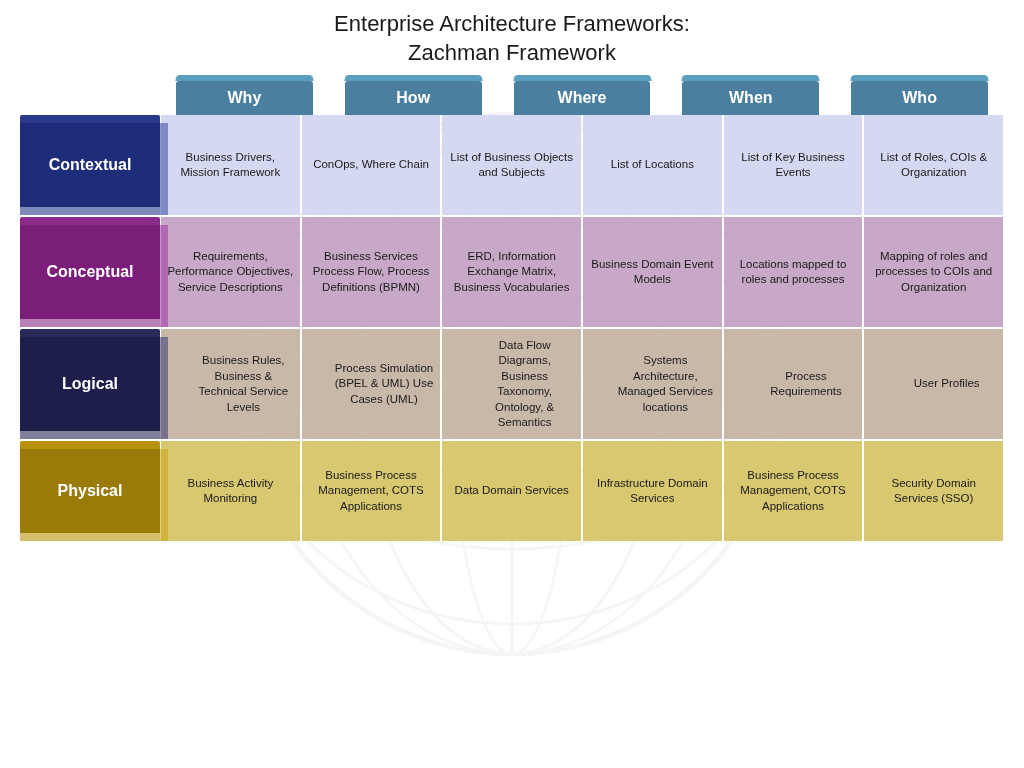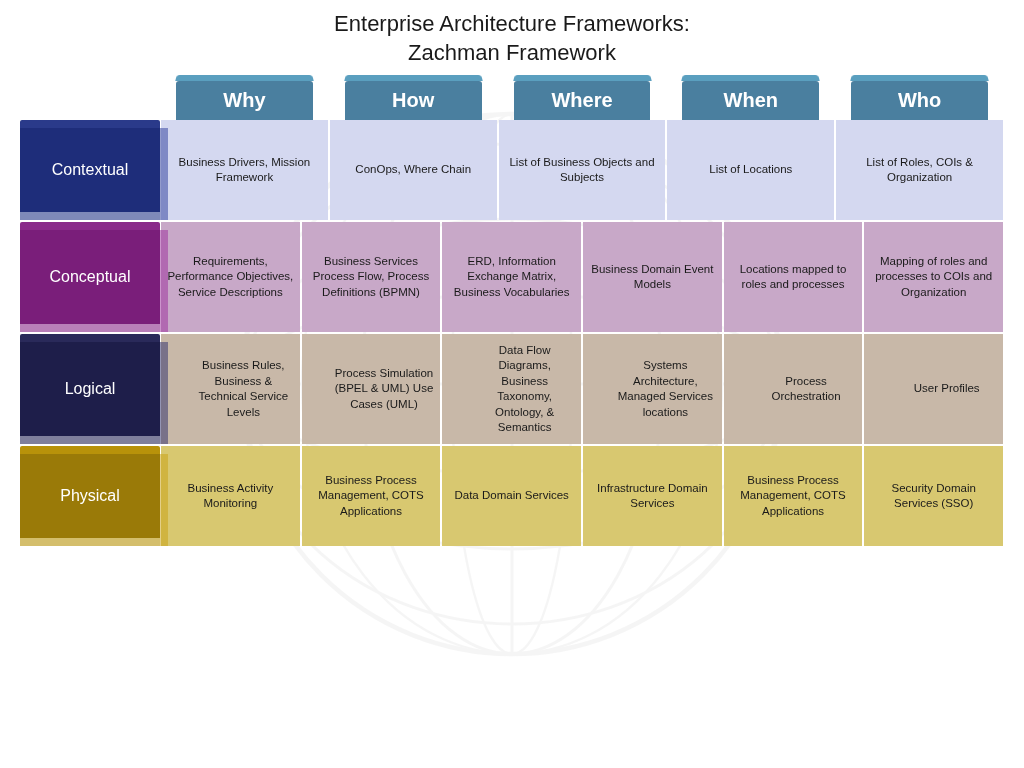--- a/index.html
+++ b/index.html
@@ -56,21 +56,21 @@
     
     .header-row {
       display: flex;
       margin-left: 140px;
     }
     .header-cell {
       flex: 1;
       background: #4a7f9f;
       color: #ffffff;
       font-weight: bold;
-      font-size: 20px;
+      font-size: 16px;
       text-align: center;
       padding: 8px 4px;
       margin: 0 16px;
       border-radius: 3px 3px 0 0;
       position: relative;
     }
     
     .header-cell::before {
       content: '';
       position: absolute;
@@ -112,21 +112,21 @@
       height: 8px;
       border-radius: 2px 2px 0 0;
     }
 
     .row-label-main {
       flex: 1;
       display: flex;
       align-items: center;
       justify-content: center;
       color: #ffffff;
-      font-weight: normal;
+      font-weight: bold;
       font-size: 16px;
       padding: 0;
       text-align: center;
     }
 
     .row-label-bottom {
       height: 8px;
     }
 
     
@@ -234,20 +234,21 @@
               <div class="row-label-main contextual-label-main">Contextual</div>
               <div class="row-label-bottom contextual-label-top" style="opacity: 0.6;"></div>
               <div class="row-label-side" style="background: rgb(42, 58, 154); opacity: 0.5;"></div>
             </div>
           </div>
           <div class="row-cells">
             <div class="cell contextual-cell">Business Drivers, Mission Framework</div>
             <div class="cell contextual-cell">ConOps, Where Chain</div>
             <div class="cell contextual-cell">List of Business Objects and Subjects</div>
             <div class="cell contextual-cell">List of Locations</div>
+            <div class="cell contextual-cell">List of Key Business Events</div>
             <div class="cell contextual-cell">List of Roles, COIs &amp; Organization</div>
           </div>
         </div>
         <div class="data-row row-height-conceptual">
           <div class="row-label-container">
             <div class="row-label-3d">
               <div class="row-label-top conceptual-label-top"></div>
               <div class="row-label-main conceptual-label-main">Conceptual</div>
               <div class="row-label-bottom conceptual-label-top" style="opacity: 0.6;"></div>
               <div class="row-label-side" style="background: rgb(154, 42, 154); opacity: 0.5;"></div>
@@ -269,21 +270,21 @@
               <div class="row-label-main logical-label-main">Logical</div>
               <div class="row-label-bottom logical-label-top" style="opacity: 0.6;"></div>
               <div class="row-label-side" style="background: rgb(42, 42, 106); opacity: 0.5;"></div>
             </div>
           </div>
           <div class="row-cells">
             <div class="cell logical-cell">Business Rules, Business &amp; Technical Service Levels</div>
             <div class="cell logical-cell">Process Simulation (BPEL &amp; UML) Use Cases (UML)</div>
             <div class="cell logical-cell">Data Flow Diagrams, Business Taxonomy, Ontology, &amp; Semantics</div>
             <div class="cell logical-cell">Systems Architecture, Managed Services locations</div>
-            <div class="cell logical-cell">Process Orchestration</div>
+            <div class="cell logical-cell">Process Requirements</div>
             <div class="cell logical-cell">User Profiles</div>
           </div>
         </div>
         <div class="data-row row-height-physical">
           <div class="row-label-container">
             <div class="row-label-3d">
               <div class="row-label-top physical-label-top"></div>
               <div class="row-label-main physical-label-main">Physical</div>
               <div class="row-label-bottom physical-label-top" style="opacity: 0.6;"></div>
               <div class="row-label-side" style="background: rgb(200, 160, 16); opacity: 0.5;"></div>

